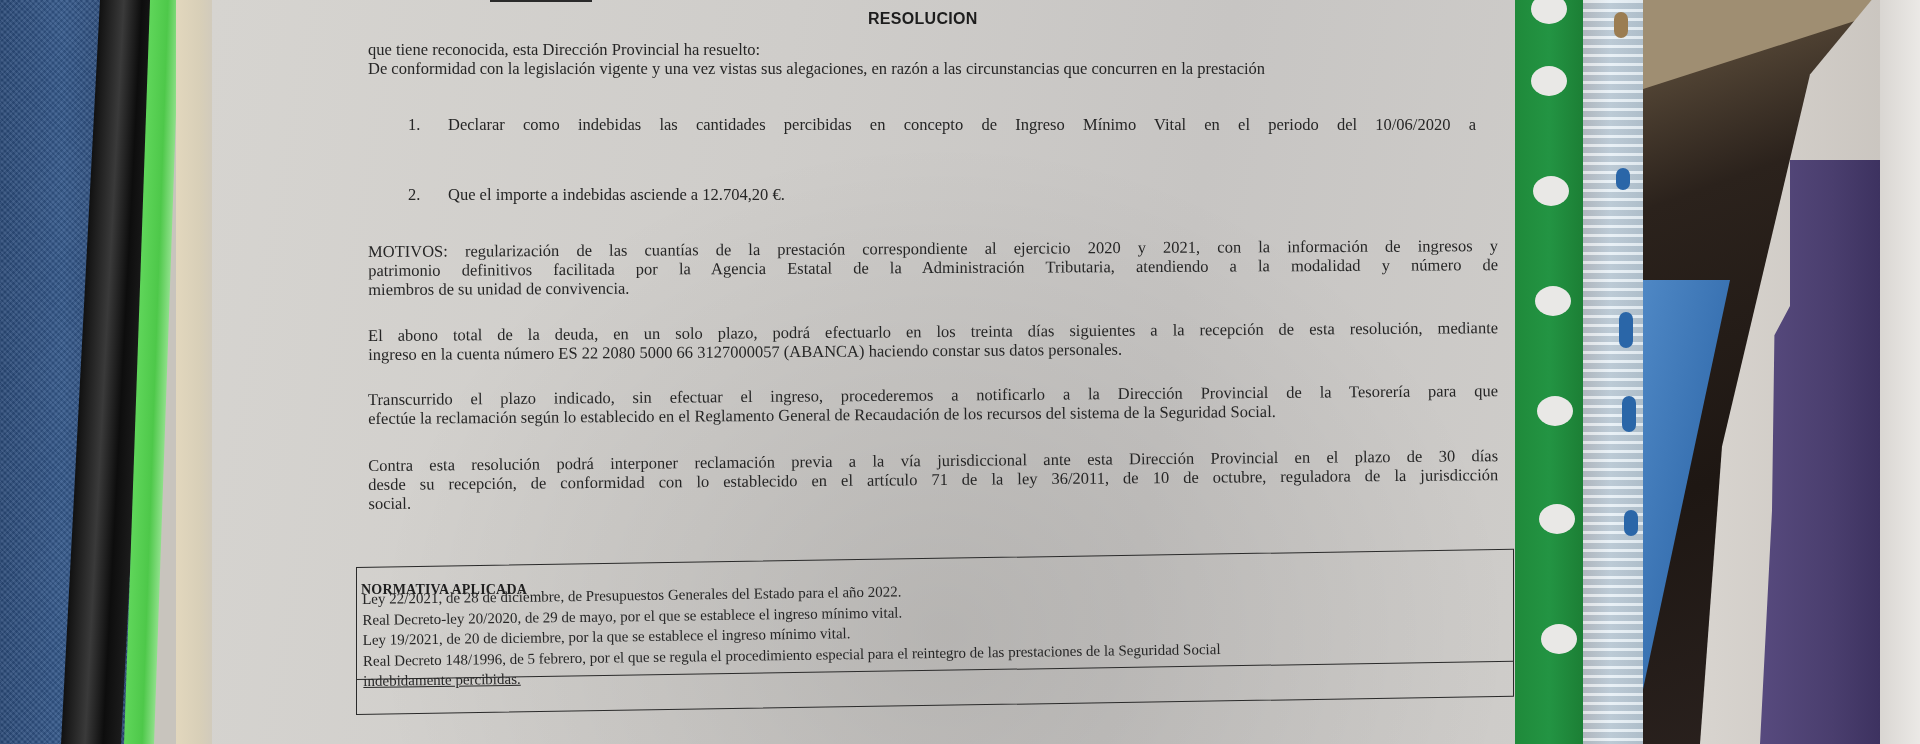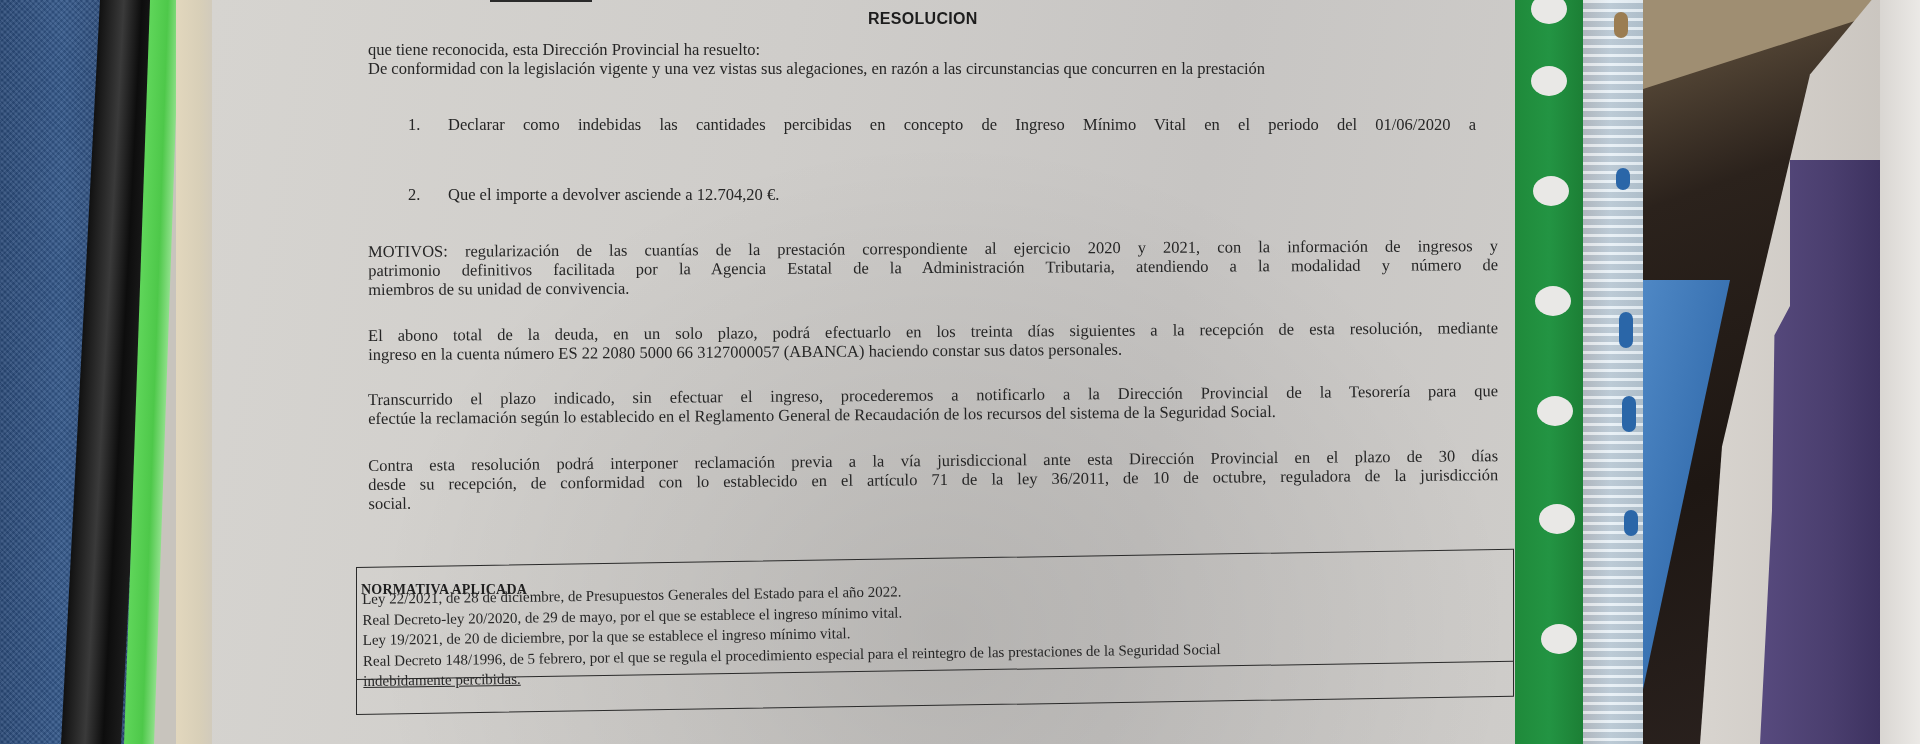--- a/index.html
+++ b/index.html
@@ -193,28 +193,28 @@
   <div class="title">RESOLUCION</div>
 
   <div class="para justify" style="top:36px;">
     <span class="ln">que tiene reconocida, esta Dirección Provincial ha resuelto:</span>
     <span class="ln">De conformidad con la legislación vigente y una vez vistas sus alegaciones, en razón a las circunstancias que concurren en la prestación</span>
   </div>
 
   <div class="list-item" style="top:110px;">
     <span class="num">1.</span>
     <div class="body">
-      <span class="ln full">Declarar como indebidas las cantidades percibidas en concepto de Ingreso Mínimo Vital en el periodo del 01/06/2020 a</span>
+      <span class="ln full">Declarar como indebidas las cantidades percibidas en concepto de Ingreso Mínimo Vital en el periodo del 10/06/2020 a</span>
     </div>
   </div>
 
   <div class="list-item" style="top:180px;">
     <span class="num">2.</span>
     <div class="body">
-      <span class="ln">Que el importe a devolver asciende a 12.704,20 €.</span>
+      <span class="ln">Que el importe a indebidas asciende a 12.704,20 €.</span>
     </div>
   </div>
 
   <div class="para justify" style="top:238px; transform: rotate(-0.3deg); transform-origin:left top;">
     <span class="ln full">MOTIVOS: regularización de las cuantías de la prestación correspondiente al ejercicio 2020 y 2021, con la información de ingresos y</span>
     <span class="ln full">patrimonio definitivos facilitada por la Agencia Estatal de la Administración Tributaria, atendiendo a la modalidad y número de</span>
     <span class="ln">miembros de su unidad de convivencia.</span>
   </div>
 
   <div class="para justify" style="top:322px; transform: rotate(-0.4deg); transform-origin:left top;">

